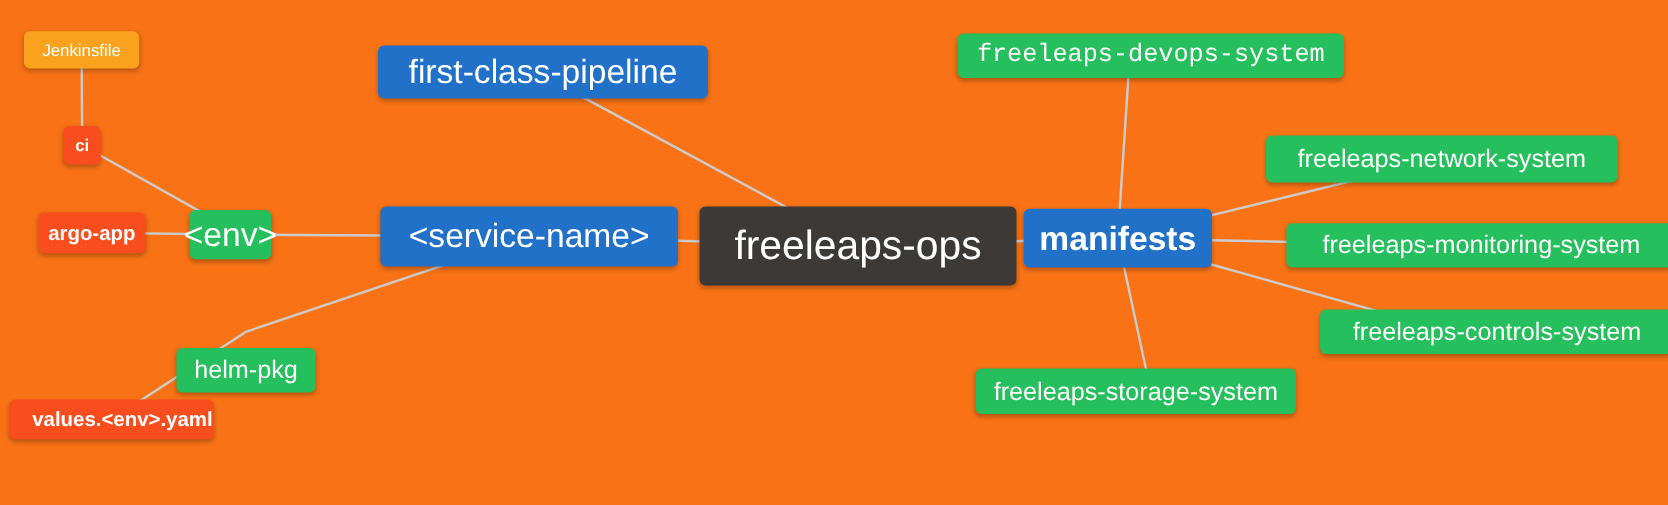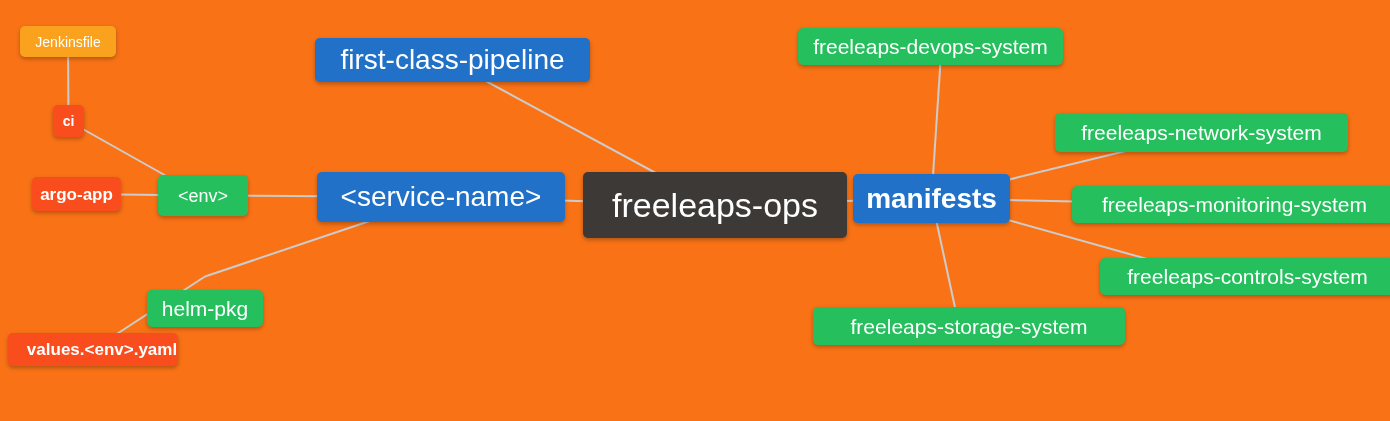--- a/index.html
+++ b/index.html
@@ -40,32 +40,32 @@
   .c-orange { background: #FAA21E; }
   .c-red    { background: #F94D1E; font-weight: bold; }
   .c-green  { background: #25BF5D; }
   .c-blue   { background: #2071C7; }
   .c-dark   { background: #3D3936; }
 
   
   .n-jenkinsfile          { left: 20px;   top: 26px;  width: 96px;  height: 31px; font-size: 14px; }
   .n-ci                   { left: 53px;   top: 105px; width: 31px;  height: 32px; font-size: 14px; }
   .n-argo-app             { left: 32px;   top: 177px; width: 89px;  height: 34px; font-size: 17px; }
-  .n-env                  { left: 158px;  top: 175px; width: 90px;  height: 41px; font-size: 18px; }
+  .n-env                  { left: 158px;  top: 175px; width: 68px;  height: 41px; font-size: 28px; }
   .n-helm-pkg             { left: 147px;  top: 258px; width: 116px; height: 37px; font-size: 21px; margin-top: 32px; }
   .n-values-env-yaml      { left: 8px;    top: 333px; width: 170px; height: 33px; font-size: 17px; padding-left: 18px; }
   .n-first-class-pipeline { left: 315px;  top: 38px;  width: 275px; height: 44px; font-size: 28px; }
   .n-service-name         { left: 317px;  top: 172px; width: 248px; height: 50px; font-size: 28px; }
   .n-freeleaps-ops        { left: 583px;  top: 172px; width: 264px; height: 66px; font-size: 34px; }
   .n-manifests            { left: 853px;  top: 174px; width: 157px; height: 49px; font-size: 28px; font-weight: bold; }
-  .n-devops-system        { left: 798px;  top: 28px;  width: 265px; height: 37px; font-size: 21px; }
+  .n-devops-system        { left: 798px;  top: 28px;  width: 322px; height: 37px; font-size: 21px; font-family: Liberation Mono, monospace; }
   .n-network-system       { left: 1055px; top: 113px; width: 293px; height: 39px; font-size: 21px; }
   .n-monitoring-system    { left: 1052px; top: 186px; width: 325px; height: 37px; font-size: 21px; margin-left: 20px; }
   .n-controls-system      { left: 1062px; top: 258px; width: 295px; height: 37px; font-size: 21px; margin-left: 38px; }
-  .n-storage-system       { left: 813px;  top: 307px; width: 312px; height: 38px; font-size: 21px; }
+  .n-storage-system       { left: 813px;  top: 307px; width: 267px; height: 38px; font-size: 21px; }
 </style>
 </head>
 <body>
 
 <div class="canvas">
   <svg class="edge-layer" xmlns="http://www.w3.org/2000/svg">
       <line x1="68" y1="41.5" x2="68.5" y2="121" stroke="#CCCCCC" stroke-width="2"></line>
       <line x1="68.5" y1="121" x2="201" y2="195.5" stroke="#CCCCCC" stroke-width="2"></line>
       <line x1="76.5" y1="194" x2="201" y2="195.5" stroke="#CCCCCC" stroke-width="2"></line>
       <line x1="201" y1="195.5" x2="441" y2="197" stroke="#CCCCCC" stroke-width="2"></line>

